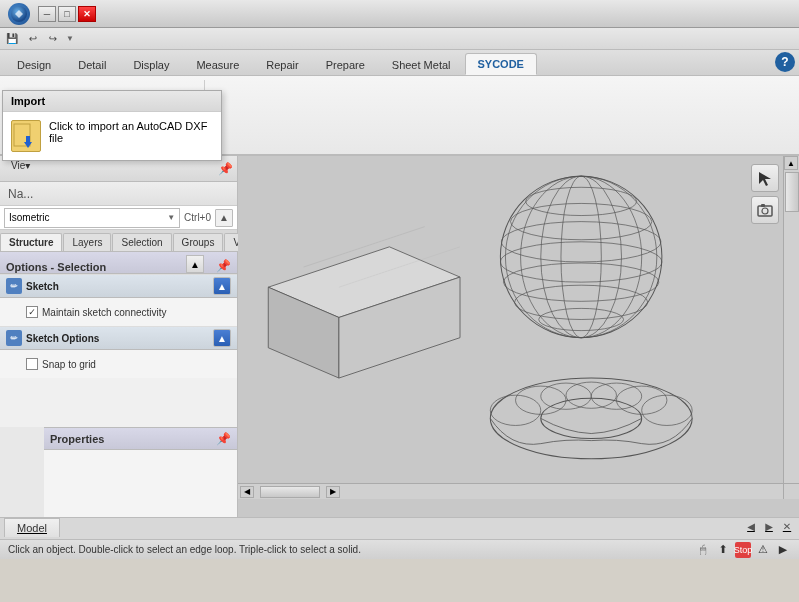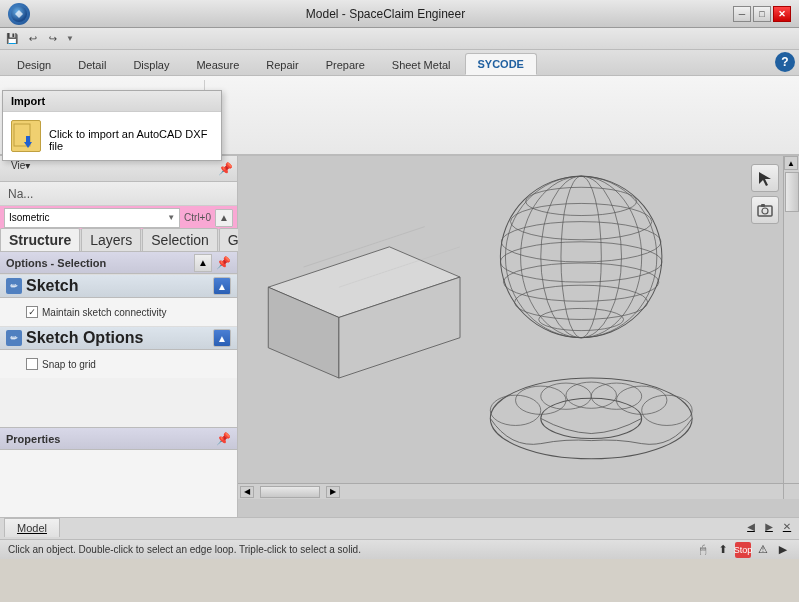--- a/index.html
+++ b/index.html
@@ -156,21 +156,21 @@
       font-size: 11px;
     }
     .import-tooltip-header {
       background: linear-gradient(to bottom, #e8e8e8, #d8d8d8);
       padding: 4px 8px;
       font-weight: bold;
       border-bottom: 1px solid #ccc;
     }
     .import-tooltip-body {
       display: flex;
-      align-items: flex-end;
+      align-items: flex-start;
       padding: 8px;
       gap: 8px;
     }
     .import-tooltip-icon {
       width: 32px; height: 32px;
       background: #f0d070;
       border: 1px solid #c0a040;
       border-radius: 2px;
       display: flex; align-items: center; justify-content: center;
       font-size: 20px;
@@ -219,21 +219,21 @@
       display: flex;
       align-items: center;
       padding: 0 4px;
       gap: 2px;
     }
     .nav-label { font-size: 12px; color: #555; padding: 0 4px; }
 
     
     .view-dropdown-bar {
       height: 24px;
-      background: #f9a8d4;
+      background: #ffffff;
       border-bottom: 1px solid #ccc;
       display: flex;
       align-items: center;
       padding: 0 4px;
       gap: 4px;
     }
     .view-select {
       flex: 1;
       height: 20px;
       font-size: 10px;
@@ -256,21 +256,21 @@
     
     .tabs-row {
       height: 22px;
       background: #d8d8d8;
       border-bottom: 1px solid #bbb;
       display: flex;
       align-items: flex-end;
     }
     .tab-item {
       padding: 3px 8px;
-      font-size: 14px;
+      font-size: 10px;
       cursor: pointer;
       border: 1px solid #bbb;
       border-bottom: none;
       background: #e0e0e0;
       border-radius: 2px 2px 0 0;
       color: #333;
       margin-right: 1px;
     }
     .tab-item.active {
       background: #f0f0f0;
@@ -283,23 +283,23 @@
       background: #f0f0f0;
       display: flex;
       flex-direction: column;
       overflow: hidden;
     }
     .options-header {
       height: 22px;
       background: linear-gradient(to bottom, #d8d8e8, #c8c8d8);
       border-bottom: 1px solid #bbb;
       display: flex;
-      align-items: center;
+      align-items: flex-end;
       padding: 0 6px;
-      gap: 4px;
+      gap: 12px;
     }
     .options-header-title { font-size: 11px; font-weight: bold; color: #333; flex: 1; }
     .options-pin { font-size: 12px; color: #666; cursor: pointer; }
     .options-up-btn {
       width: 18px; height: 18px;
       border: 1px solid #bbb;
       background: linear-gradient(to bottom, #f0f0f0, #d8d8d8);
       display: flex; align-items: center; justify-content: center;
       cursor: pointer; font-size: 10px;
     }
@@ -323,21 +323,21 @@
       gap: 4px;
       cursor: pointer;
     }
     .section-icon {
       width: 16px; height: 16px;
       background: #5080c0;
       border-radius: 2px;
       display: flex; align-items: center; justify-content: center;
       color: white; font-size: 9px;
     }
-    .section-title { font-size: 16px; font-weight: bold; color: #222; flex: 1; }
+    .section-title { font-size: 10px; font-weight: bold; color: #222; flex: 1; }
     .section-expand {
       width: 18px; height: 18px;
       border: 1px solid #bbb;
       background: linear-gradient(to bottom, #4a7fd4, #2a5fb4);
       display: flex; align-items: center; justify-content: center;
       color: white; font-size: 10px; cursor: pointer;
       border-radius: 2px;
     }
     .section-content {
       padding: 4px 6px 4px 26px;
@@ -355,20 +355,21 @@
       cursor: pointer;
       font-size: 9px; color: #333;
     }
     .checkbox-label { font-size: 10px; color: #333; cursor: pointer; }
 
     
     .properties-panel {
       height: 90px;
       background: #f4f4f4;
       border-top: 1px solid #bbb;
+      margin-left: 44px;
     }
     .properties-header {
       height: 22px;
       background: linear-gradient(to bottom, #d8d8e8, #c8c8d8);
       border-bottom: 1px solid #bbb;
       display: flex;
       align-items: center;
       padding: 0 6px;
     }
     .properties-title { font-size: 11px; font-weight: bold; color: #333; flex: 1; }
@@ -515,21 +516,20 @@
       <circle cx="9" cy="9" r="8" fill="url(#lg1)"></circle>
       <defs>
         <radialGradient id="lg1" cx="40%" cy="35%" r="60%">
           <stop offset="0%" stop-color="#6ab0e8"></stop>
           <stop offset="100%" stop-color="#1a4a8a"></stop>
         </radialGradient>
       </defs>
       <path d="M5 9 L9 5 L13 9 L9 13 Z" fill="white" opacity="0.7"></path>
     </svg>
   </div>
-  <div class="title-bar-title">Model - SpaceClaim Engineer</div>
   <div class="title-bar-controls">
     <div class="title-bar-btn minimize">─</div>
     <div class="title-bar-btn maximize">□</div>
     <div class="title-bar-btn close">✕</div>
   </div>
 </div>
 
 <div class="quick-access">
   <div class="qa-btn">💾</div>
   <div class="qa-btn">↩</div>

